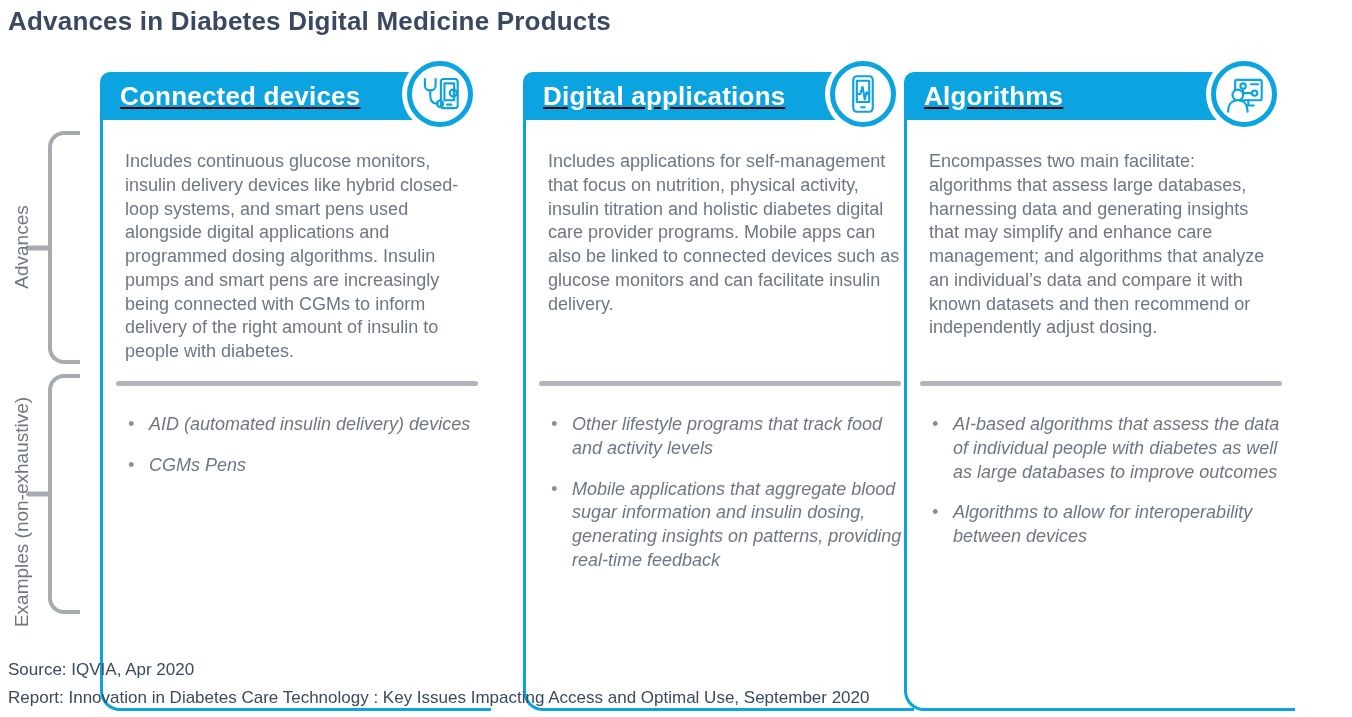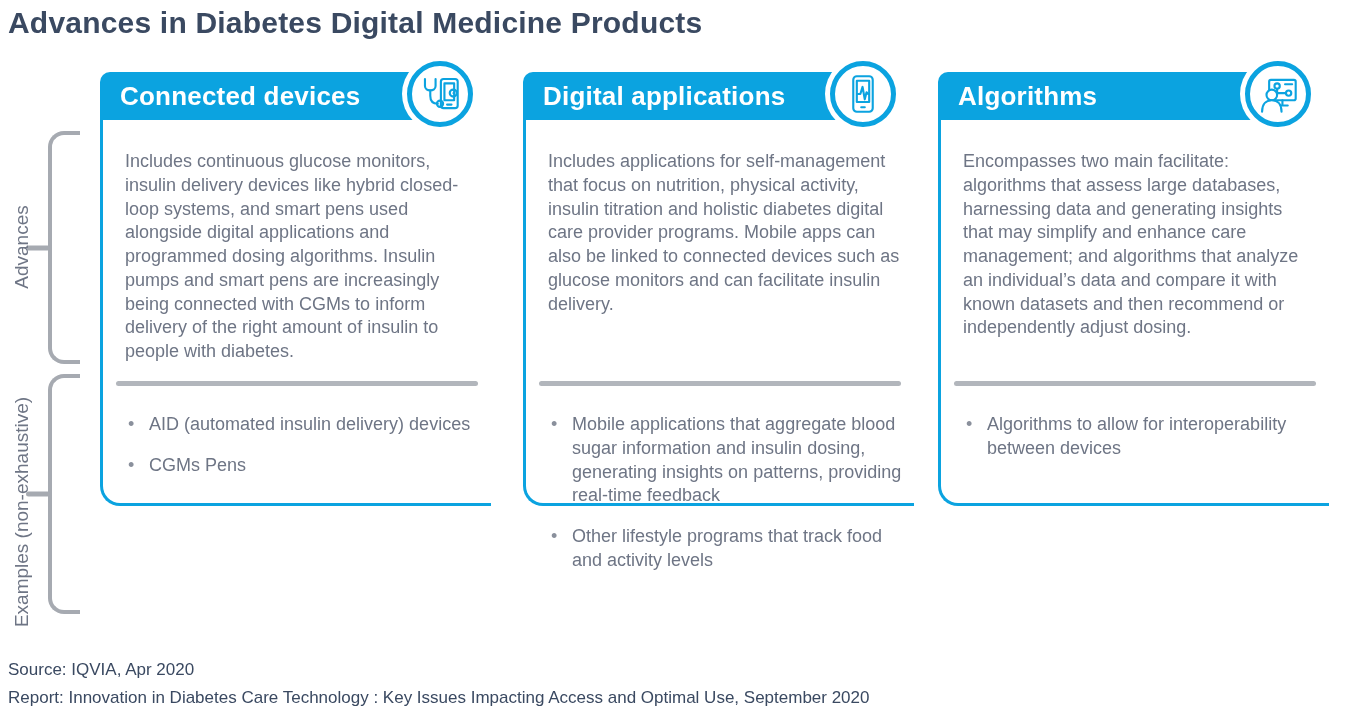--- a/index.html
+++ b/index.html
@@ -5,64 +5,64 @@
   * { box-sizing: border-box; margin: 0; padding: 0; }
   html, body { width: 1352px; height: 717px; background: #ffffff;
     font-family: "Liberation Sans", sans-serif; position: relative; overflow: hidden; }
   :root {
     --blue: #0ba3e0;
     --navy: #3a4961;
     --gray-text: #6e7585;
     --gray-bracket: #a6aab1;
     --gray-divider: #b2b6bc;
   }
-  .page-title { position: absolute; left: 8px; top: 6px; font-size: 30px;
+  .page-title { position: absolute; left: 8px; top: 6px; font-size: 26px;
     font-weight: bold; color: var(--navy); letter-spacing: 0.2px; }
 
   
   .bracket { position: absolute; left: 48px; width: 32px;
     border: 4px solid var(--gray-bracket); border-right: none;
     border-radius: 16px 0 0 16px; }
   .bracket-advances { top: 131px; height: 233px; }
   .bracket-examples { top: 374px; height: 240px; }
   .bracket-nub { position: absolute; left: -26px; top: 50%;
     transform: translateY(-50%); width: 24px; height: 5px;
     background: var(--gray-bracket); border-radius: 3px; }
   .rail-label { position: absolute; color: var(--gray-text); font-size: 19px;
     white-space: nowrap; transform: translate(-50%, -50%) rotate(-90deg); }
   .rail-label-advances { left: 22px; top: 247px; }
   .rail-label-examples { left: 22px; top: 512px; }
 
   
   .card { position: absolute; top: 72px; width: 391px; height: 558px; }
   .card-connected    { left: 100px; }
   .card-digital     { left: 523px; }
-  .card-algorithms  { left: 938px; }
+  .card-algorithms  { left: 904px; }
   .card-header { position: absolute; left: 0; top: 0; width: 370px; height: 48px;
     background: var(--blue); border-radius: 10px 8px 8px 0;
-    display: flex; align-items: center; padding-left: 20px; z-index: 1; }
+    display: flex; align-items: center; padding-left: 20px; z-index: 1; text-decoration: underline; }
   .card-header-title { color: #ffffff; font-weight: bold; font-size: 26px;
     letter-spacing: 0.2px; }
   .icon-circle { position: absolute; top: -11px; left: 307px; width: 66px;
     height: 66px; background: #ffffff; border: 5px solid var(--blue);
     border-radius: 50%; box-shadow: 0 0 0 5px #ffffff; z-index: 2;
     display: flex; align-items: center; justify-content: center; }
   .icon-circle svg { width: 46px; height: 46px; stroke: var(--blue);
     fill: none; stroke-width: 2.4; stroke-linecap: round; stroke-linejoin: round; }
-  .card-body { position: absolute; top: 48px; left: 0; width: 100%; height: 386px;
+  .card-body { position: absolute; top: 48px; left: 0; width: 100%; height: 591px;
     border-left: 3px solid var(--blue); border-bottom: 3px solid var(--blue);
     border-bottom-left-radius: 20px; }
   .card-desc { height: 261px; padding: 30px 14px 0 22px; color: var(--gray-text);
     font-size: 18px; line-height: 1.32; }
   .divider { height: 5px; margin: 0 13px; background: var(--gray-divider);
     border-radius: 3px; }
   .examples-list { list-style: none; margin-top: 27px; color: var(--gray-text);
     font-size: 18px; line-height: 1.32; }
   .examples-list li { position: relative; padding: 0 8px 0 46px;
-    margin-bottom: 17px; white-space: pre-line; }
+    margin-bottom: 17px; white-space: pre-line; font-style: italic; }
   .examples-list li::before { content: "\2022"; position: absolute; left: 25px;
     color: #8a909c; }
 
   
   .footer-line { position: absolute; left: 8px; font-size: 17px; color: var(--navy); }
   .footer-source { top: 660px; text-align: right; }
   .footer-report { top: 688px; }
 </style>
 </head>
 <body>
@@ -113,22 +113,22 @@
       <rect x="15" y="6" width="22" height="40" rx="4"></rect>
       <rect x="19" y="11" width="14" height="24"></rect>
       <polyline points="20,26 23,26 25.5,18 28,32 30,24 32,26"></polyline>
       <line x1="24" y1="41" x2="28" y2="41"></line>
     </svg>
   </div>
   <div class="card-body">
     <p class="card-desc">Includes applications for self-management that focus on nutrition, physical activity, insulin titration and holistic diabetes digital care provider programs. Mobile apps can also be linked to connected devices such as glucose monitors and can facilitate insulin delivery.</p>
     <div class="divider"></div>
     <ul class="examples-list">
+      <li>Other lifestyle programs that track food and activity levels</li>
       <li>Mobile applications that aggregate blood sugar information and insulin dosing, generating insights on patterns, providing real-time feedback</li>
-      <li>Other lifestyle programs that track food and activity levels</li>
     </ul>
   </div>
 </section>
 
 <section class="card card-algorithms">
   <header class="card-header">
     <span class="card-header-title">Algorithms</span>
   </header>
   <div class="icon-circle">
     <svg viewBox="0 0 52 52">
@@ -140,19 +140,20 @@
       <line x1="31" y1="33" x2="31" y2="38"></line>
       <line x1="25" y1="39" x2="37" y2="39"></line>
       <circle cx="19" cy="27" r="6" fill="#ffffff"></circle>
       <path d="M8 46 c0 -9 5 -13 11 -13 c6 0 11 4 11 13" fill="#ffffff"></path>
     </svg>
   </div>
   <div class="card-body">
     <p class="card-desc">Encompasses two main facilitate: algorithms that assess large databases, harnessing data and generating insights that may simplify and enhance care management; and algorithms that analyze an individual’s data and compare it with known datasets and then recommend or independently adjust dosing.</p>
     <div class="divider"></div>
     <ul class="examples-list">
+      <li>AI-based algorithms that assess the data of individual people with diabetes as well as large databases to improve outcomes</li>
       <li>Algorithms to allow for interoperability between devices</li>
     </ul>
   </div>
 </section>
 
 <div class="footer-line footer-source">Source: IQVIA, Apr 2020</div>
 <div class="footer-line footer-report">Report: Innovation in Diabetes Care Technology : Key Issues Impacting Access and Optimal Use, September 2020</div>
 
 </body></html>

